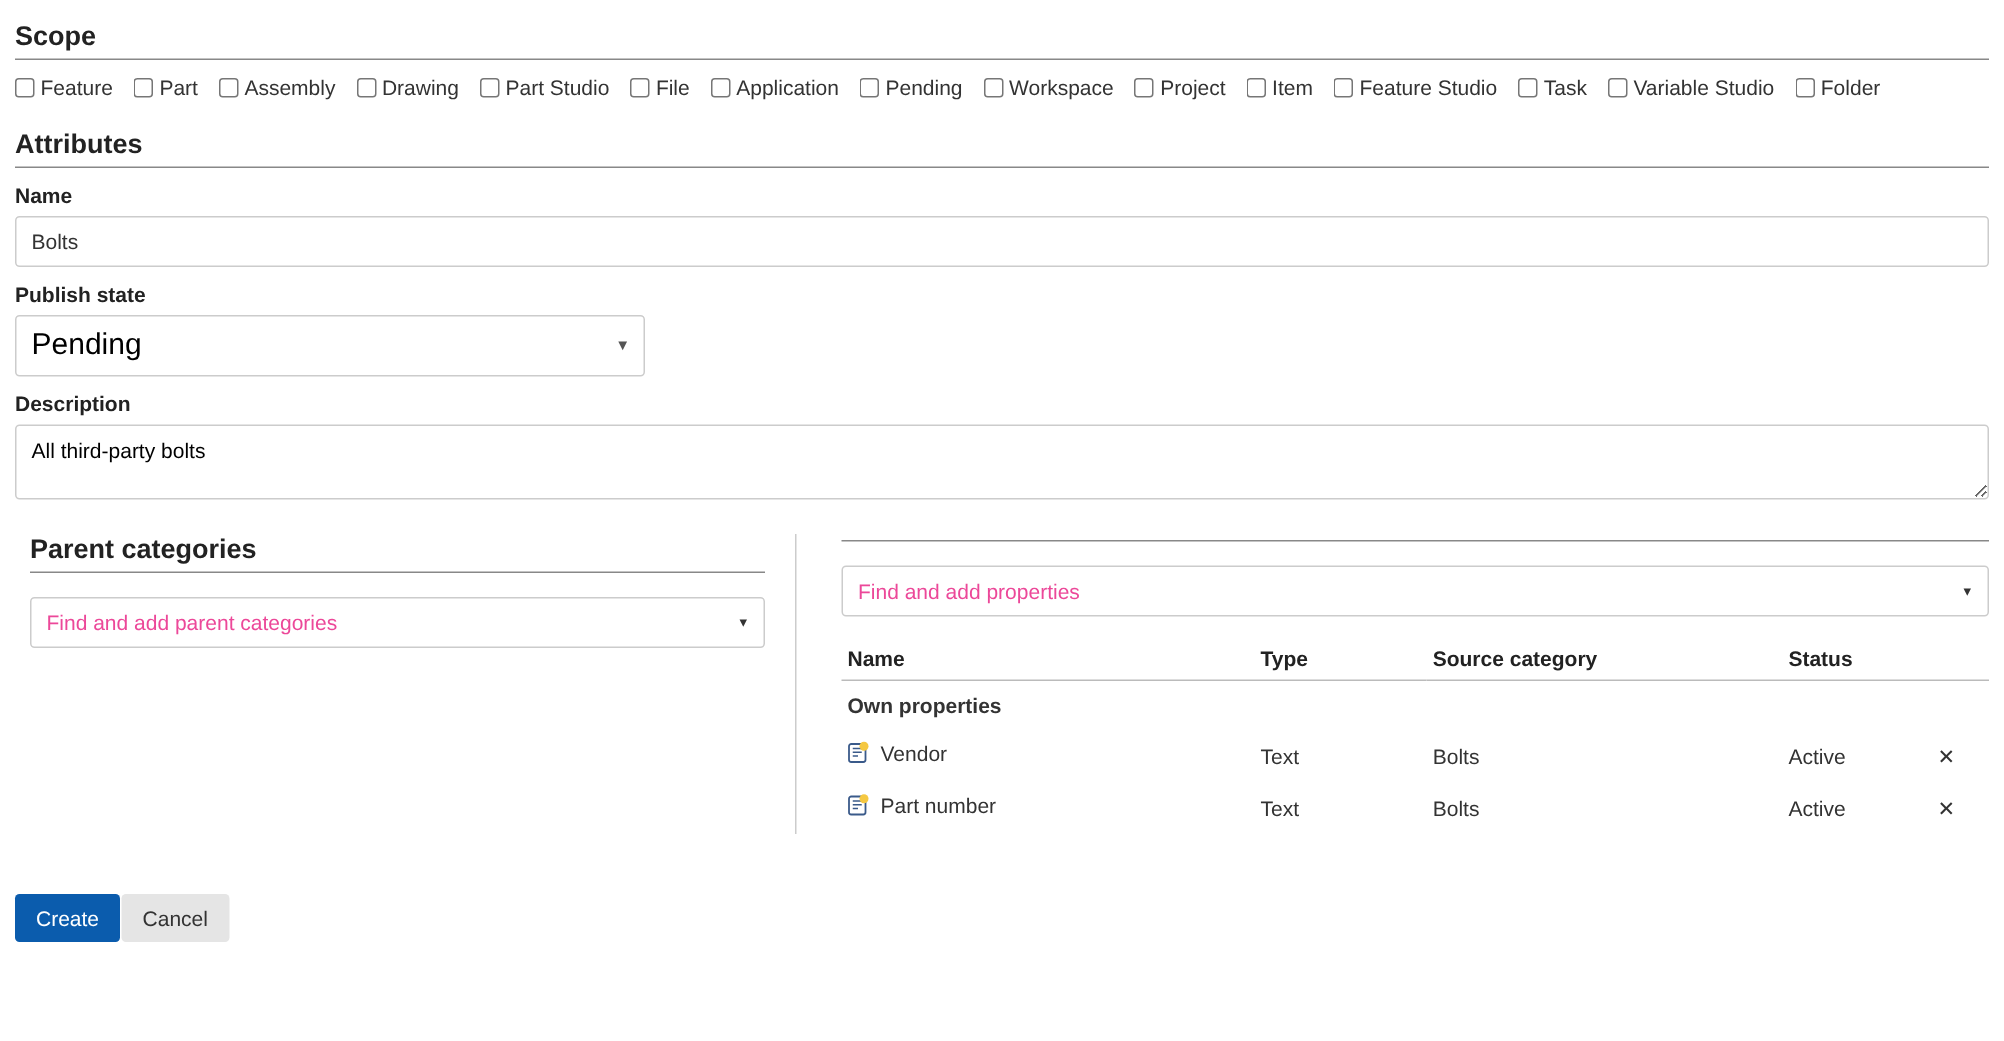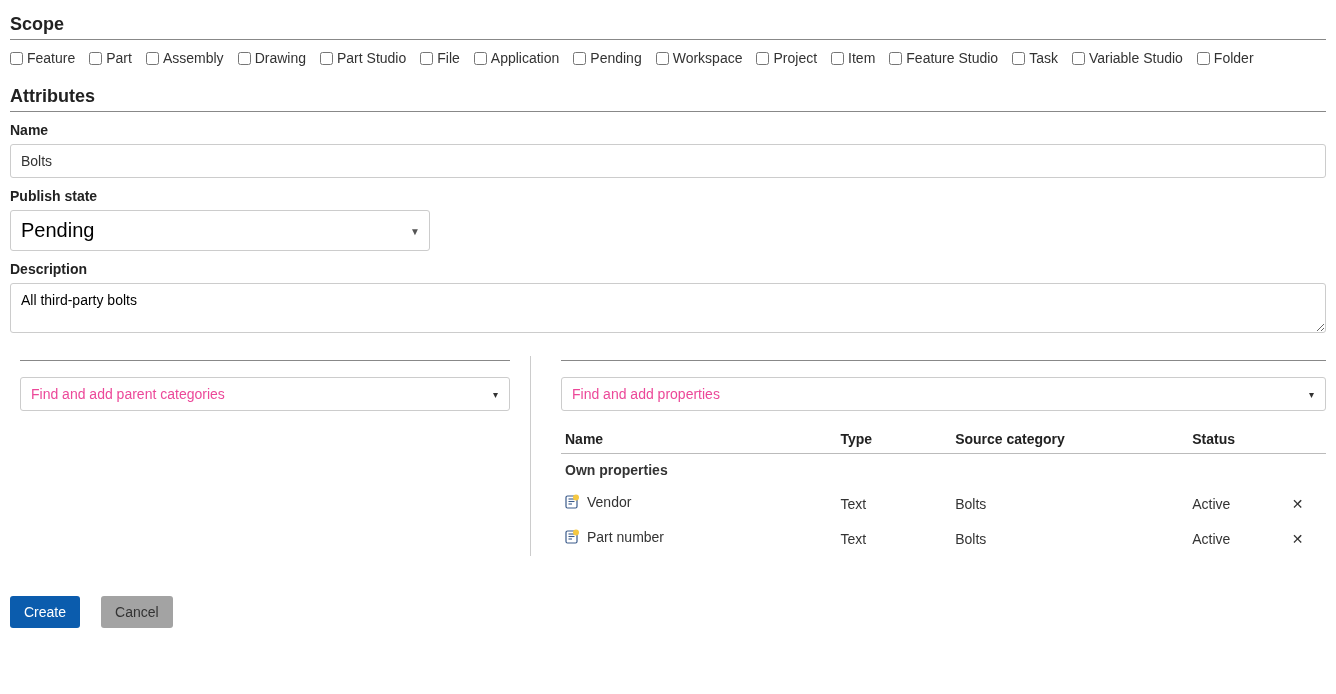--- a/index.html
+++ b/index.html
@@ -174,35 +174,35 @@
   }
   .close-x {
     cursor: pointer;
     color: #333;
     font-size: 16px;
     text-align: right;
   }
   .footer-buttons {
     margin-top: 40px;
     display: flex;
-    gap: 21px;
+    gap: 1px;
   }
   .btn {
     padding: 8px 14px;
     font-size: 14px;
     border-radius: 3px;
     cursor: pointer;
     border: none;
   }
   .btn-primary {
     background: #0b5cad;
     color: #fff;
   }
   .btn-secondary {
-    background: #a3a3a3;
+    background: #e5e5e5;
     color: #333;
   }
 </style>
 </head>
 <body>
 
 
 
 
 <div class="section-title">Scope</div>
@@ -282,20 +282,21 @@
   <button class="select-box">Pending</button>
   <span class="select-caret">▼</span>
 </div>
 
 <div class="field-label">Description</div>
 <textarea class="textarea-input" id="description-ta" style="">All third-party bolts</textarea>
 
 
 <div class="two-col">
   <div class="col-left">
+    <div class="sub-section-title">Parent categories</div>
     <hr class="sub-hr">
     <div class="combo-wrap">
       <button class="combo-input">Find and add parent categories</button>
       <span class="combo-caret">▾</span>
     </div>
   </div>
 
   <div class="col-divider"></div>
 
   <div class="col-right">

